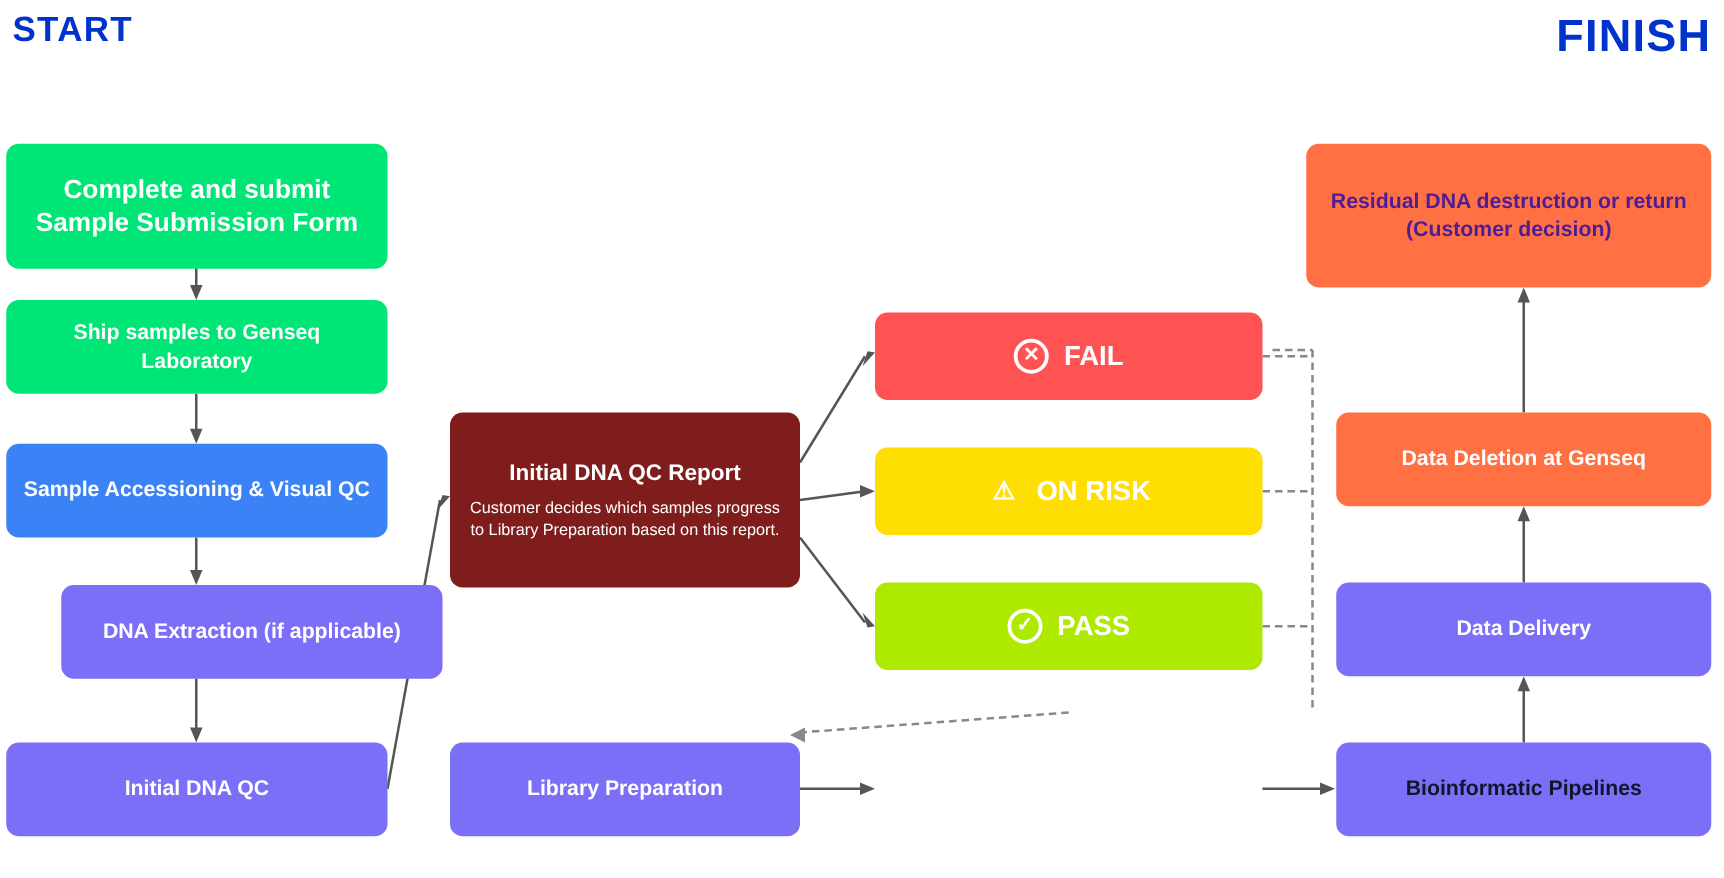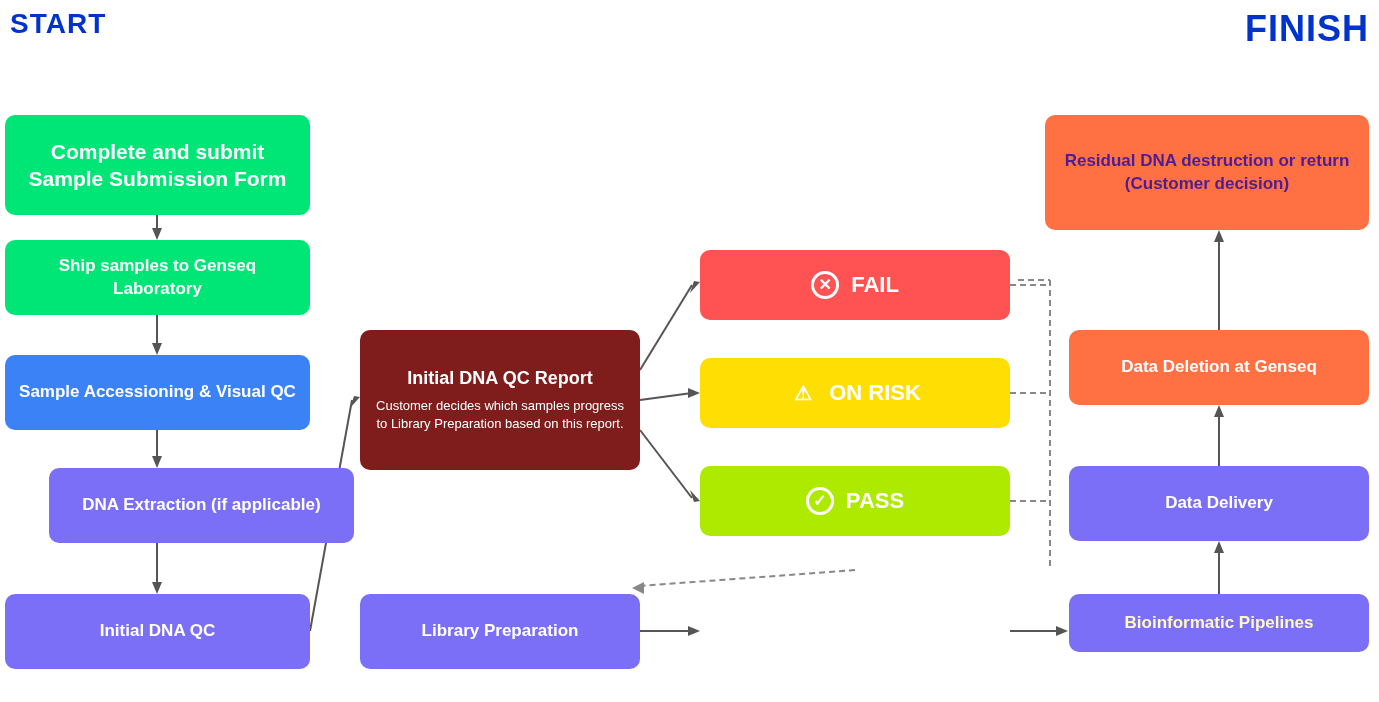--- a/index.html
+++ b/index.html
@@ -214,23 +214,23 @@
       height: 75px;
       font-size: 17px;
       color: white;
     }
 
     .box-bioinformatic {
       background: #7c6ff7;
       top: 594px;
       right: 10px;
       width: 300px;
-      height: 58px;
-      font-size: 17px;
-      color: #fef9c3;
+      height: 75px;
+      font-size: 17px;
+      color: #0f172a;
     }
 
     
     .arrows-svg {
       position: absolute;
       top: 0;
       left: 0;
       width: 1379px;
       height: 702px;
       pointer-events: none;

